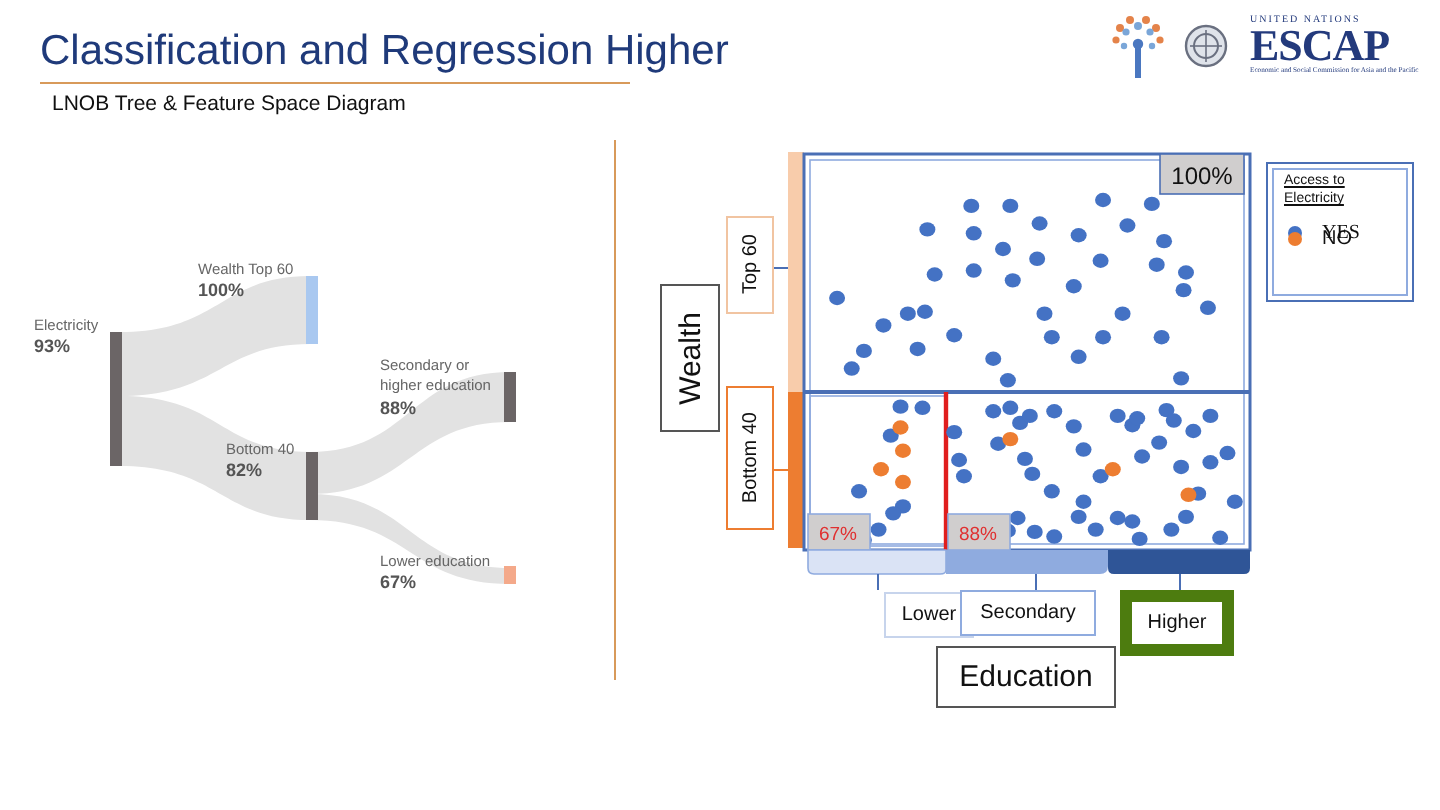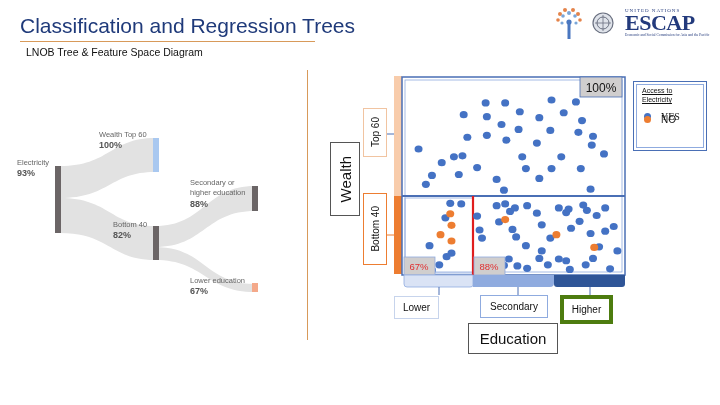--- a/index.html
+++ b/index.html
@@ -14,21 +14,21 @@
   #logo-escap { font-size:22px; color:#233a7c; font-weight:bold; line-height:20px; letter-spacing:-0.5px; }
   #logo-sub { font-size:3.6px; color:#233a7c; }
   #vsep { left:307px; top:70px; width:1px; height:270px; background:#d89a5a; }
   svg text { font-family:"Liberation Sans", sans-serif; }
   .lbl-box { position:absolute; background:#fff; display:flex; align-items:center; justify-content:center; }
   .vert { writing-mode:vertical-rl; transform:rotate(180deg); white-space:nowrap; }
 </style>
 </head>
 <body>
 
-<div id="title" class="abs">Classification and Regression Trees</div>
+<div id="title" class="abs">Classification and Regression Higher</div>
 <div id="title-rule" class="abs"></div>
 <div id="subtitle" class="abs">LNOB Tree &amp; Feature Space Diagram</div>
 
 <svg id="logo-icon" class="abs" style="left:554px;top:6px;" width="30" height="34" viewBox="0 0 30 34">
   <rect x="13.5" y="18" width="3" height="15" fill="#4a77c0"></rect>
   <circle cx="15" cy="16" r="2.6" fill="#4a77c0"></circle>
   <g fill="#e4834a">
     <circle cx="6" cy="8" r="2"></circle>
       <circle cx="11" cy="4" r="2"></circle>
       <circle cx="19" cy="4" r="2"></circle>
@@ -214,27 +214,27 @@
 <div class="lbl-box" style="left:330px;top:142px;width:28px;height:72px;border:1px solid #555;">
   <span class="vert" style="font-size:15px;color:#111;">Wealth</span>
 </div>
 <div class="lbl-box" style="left:363px;top:108px;width:22px;height:47px;border:1px solid #f1c4a1;">
   <span class="vert" style="font-size:10px;color:#111;">Top 60</span>
 </div>
 <div class="lbl-box" style="left:363px;top:193px;width:22px;height:70px;border:1px solid #ed7d31;">
   <span class="vert" style="font-size:10px;color:#111;">Bottom 40</span>
 </div>
 
-<div class="lbl-box" style="left:394px;top:296px;width:43px;height:21px;border:1px solid #c7d4ec;">
+<div class="lbl-box" style="left:442px;top:296px;width:43px;height:21px;border:1px solid #c7d4ec;">
   <span style="font-size:10px;color:#111;">Lower</span>
 </div>
 <div class="lbl-box" style="left:480px;top:295px;width:66px;height:21px;border:1px solid #8fabdf;text-align:right;">
   <span style="font-size:10px;color:#111;">Secondary</span>
 </div>
-<div class="lbl-box" style="left:560px;top:295px;width:45px;height:21px;border:4px solid #4d7c0f;">
+<div class="lbl-box" style="left:560px;top:295px;width:45px;height:21px;border:6px solid #4d7c0f;">
   <span style="font-size:10px;color:#111;">Higher</span>
 </div>
 <div class="lbl-box" style="left:468px;top:323px;width:88px;height:29px;border:1px solid #555;">
   <span style="font-size:15px;color:#111;text-align:center;">Education</span>
 </div>
 
 <div class="abs" style="left:633px;top:81px;width:72px;height:68px;border:1px solid #4a6fb5;box-shadow:inset 0 0 0 2px #fff, inset 0 0 0 3px #8fabdf;background:#fff;">
   <div style="position:absolute;left:8px;top:4px;font-size:7px;line-height:9px;text-decoration:underline;color:#111;">
     <div>Access to</div>
     <div>Electricity</div>

